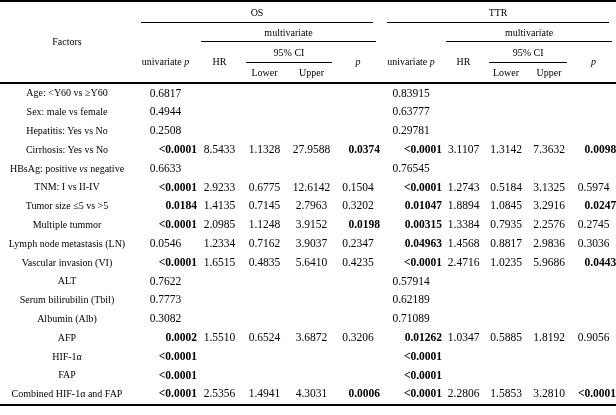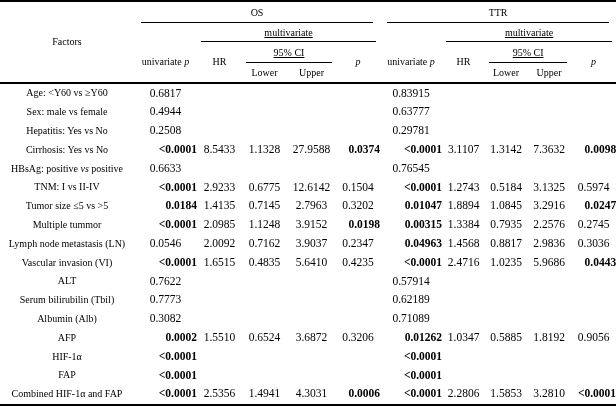--- a/index.html
+++ b/index.html
@@ -24,21 +24,20 @@
   tr.h3 th{height:21px;}
   tr.h4 th{height:19px;}
   tbody td{height:18.8px;}
   .grp{
     background:linear-gradient(#000,#000) no-repeat bottom center;
     background-size:calc(100% - 14px) 1px;
   }
   .grp-tight{
     background:linear-gradient(#000,#000) no-repeat bottom center;
     background-size:calc(100% - 8px) 1px;
-    text-decoration:underline;
   }
   .b{font-weight:bold;text-align:right;}
   .ip{font-style:italic;}
   .factor-col{font-size:10px;}
 </style>
 </head>
 <body>
 
 <table>
   <colgroup>
@@ -130,21 +129,21 @@
         <td>1.1328</td>
         <td>27.9588</td>
         <td class="b">0.0374</td>
         <td class="b">&lt;0.0001</td>
         <td>3.1107</td>
         <td>1.3142</td>
         <td>7.3632</td>
         <td class="b">0.0098</td>
       </tr>
       <tr>
-        <td class="factor-col"><span>HBsAg: positive </span><span class="ip">vs</span><span> positive</span></td>
+        <td class="factor-col"><span>HBsAg: positive </span><span class="ip">vs</span><span> negative</span></td>
         <td>0.6633</td>
         <td></td>
         <td></td>
         <td></td>
         <td></td>
         <td>0.76545</td>
         <td></td>
         <td></td>
         <td></td>
         <td></td>
@@ -184,21 +183,21 @@
         <td class="b">0.0198</td>
         <td class="b">0.00315</td>
         <td>1.3384</td>
         <td>0.7935</td>
         <td>2.2576</td>
         <td>0.2745</td>
       </tr>
       <tr>
         <td class="factor-col">Lymph node metastasis (LN)</td>
         <td>0.0546</td>
-        <td>2.0092</td>
+        <td>1.2334</td>
         <td>0.7162</td>
         <td>3.9037</td>
         <td>0.2347</td>
         <td class="b">0.04963</td>
         <td>1.4568</td>
         <td>0.8817</td>
         <td>2.9836</td>
         <td>0.3036</td>
       </tr>
       <tr>

